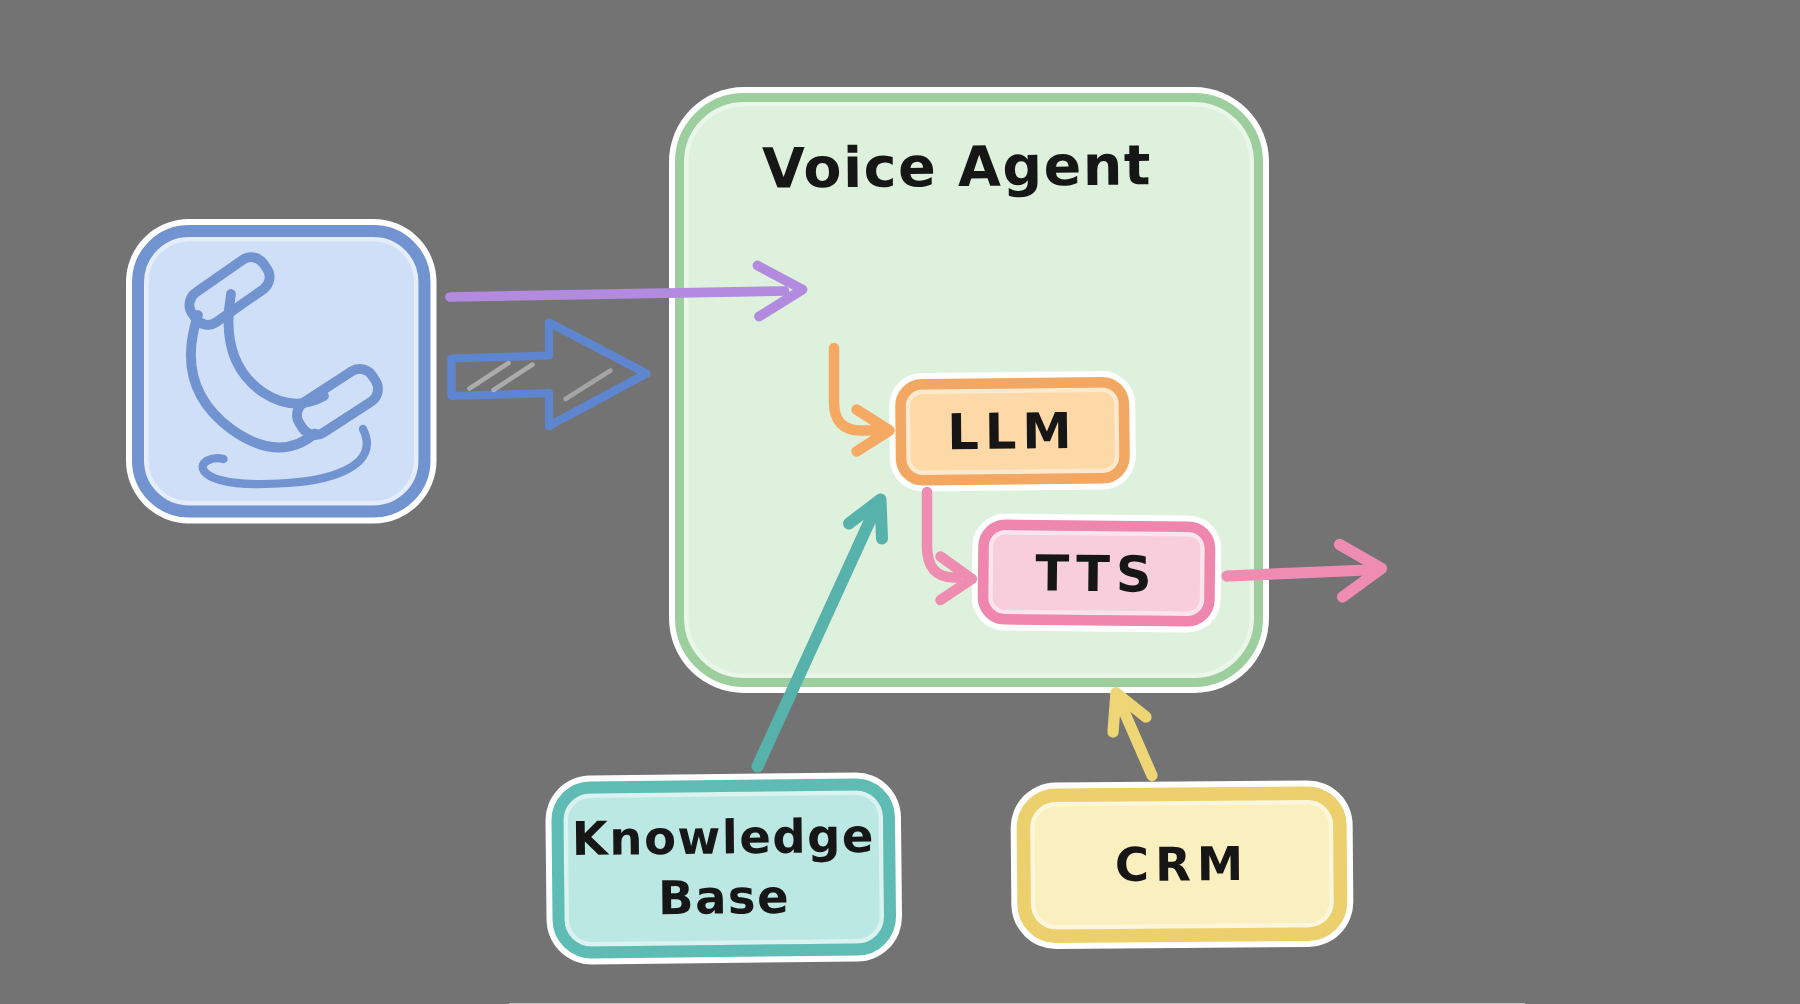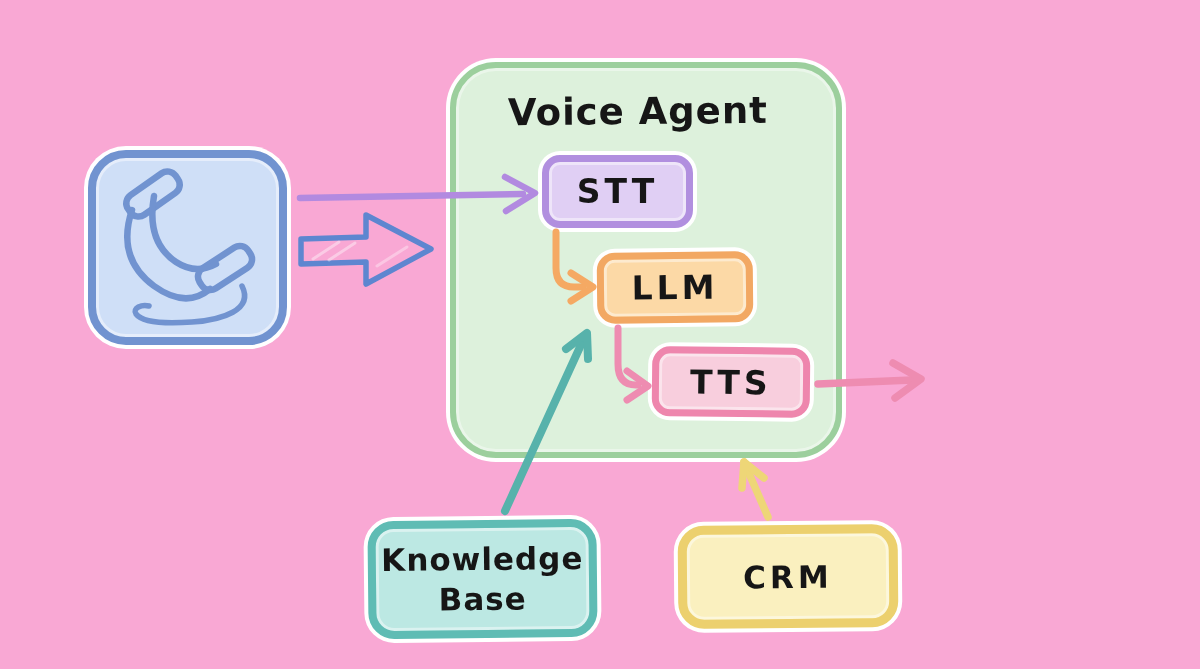--- a/index.html
+++ b/index.html
@@ -1,20 +1,20 @@
 <!DOCTYPE html>
 <html><head>
 <meta charset="utf-8">
 <style>
   html, body { margin: 0; padding: 0; background: #ffffff; }
   .canvas {
     position: relative;
     width: 1200px;
     height: 669px;
-    background: #f9a8d4;
+    background: #737373;
     overflow: hidden;
     font-family: "DejaVu Sans", "Liberation Sans", sans-serif;
   }
   .node {
     position: absolute;
     box-sizing: border-box;
     display: flex;
     align-items: center;
     justify-content: center;
     text-align: center;
@@ -64,23 +64,20 @@
       <g fill="none" stroke-linecap="round" stroke-linejoin="round" stroke="#7193d0">
         <rect x="28" y="24" width="58" height="24" rx="10" stroke-width="6.5" transform="rotate(-35 57 36)"></rect>
         <rect x="100" y="98" width="58" height="24" rx="10" stroke-width="6.5" transform="rotate(-33 129 110)"></rect>
         <path d="M 36 52 Q 20 100 58 128 Q 90 151 114 131" stroke-width="6.5"></path>
         <path d="M 58 38 Q 50 84 80 104 Q 100 117 120 106" stroke-width="6.5"></path>
         <path d="M 146 128 C 158 152 126 162 96 164 C 68 166 46 164 40 156 C 36 150 46 146 53 148" stroke-width="5.5"></path>
       </g>
     </svg>
   </div>
 
-  <div class="node small-node" style="left: 542px; top: 155px; width: 151px; height: 73px; border: 7px solid rgb(177, 143, 223); background-color: rgb(224, 207, 244); color: rgb(22, 22, 22);">
-    <span>STT</span>
-  </div>
 
   <div class="node small-node" style="left: 597px; top: 252px; width: 156px; height: 71px; border: 7px solid rgb(242, 168, 99); transform: rotate(-0.6deg); background-color: rgb(252, 217, 166); color: rgb(22, 22, 22);">
     <span>LLM</span>
   </div>
 
   <div class="node small-node" style="left: 652px; top: 347px; width: 158px; height: 70px; border: 7px solid rgb(238, 134, 173); transform: rotate(0.6deg); background-color: rgb(248, 206, 221); color: rgb(22, 22, 22);">
     <span>TTS</span>
   </div>
 
   <div class="node big-node" style="left: 368px; top: 520px; width: 229px; height: 118px; border: 8px solid rgb(95, 188, 180); padding: 0px 14px; transform: rotate(-0.6deg); background-color: rgb(188, 232, 227); color: rgb(22, 22, 22);">

